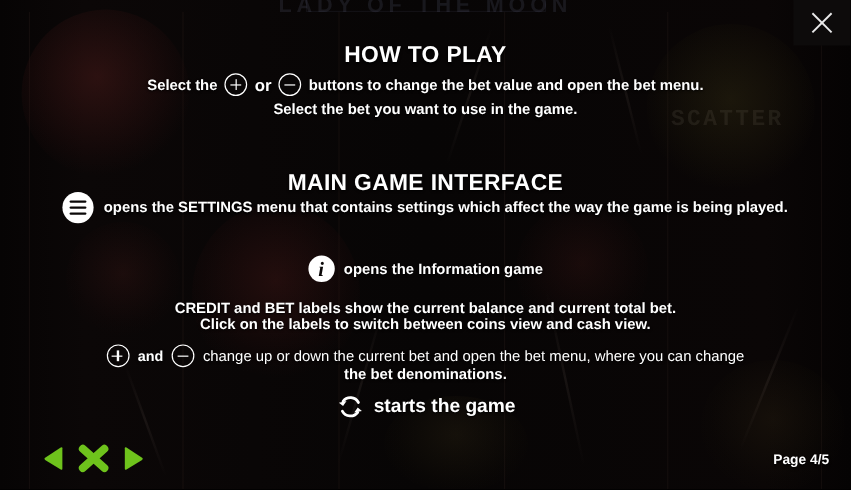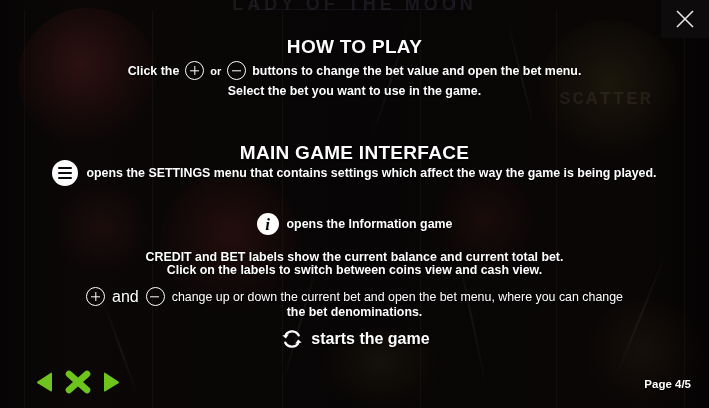--- a/index.html
+++ b/index.html
@@ -276,23 +276,23 @@
       <line x1="3" y1="3" x2="19" y2="19" stroke="#e9e9ea" stroke-width="1.6"></line>
       <line x1="19" y1="3" x2="3" y2="19" stroke="#e9e9ea" stroke-width="1.6"></line>
     </svg>
   </div>
 
   <div class="content">
 
     <div class="blk section-title" style="top:36px">HOW TO PLAY</div>
 
     <div class="blk row-inline" style="top:61px">
-      <span style="font-size:12.4px;font-weight:bold;text-shadow:0 1px 2px #000">Click the</span>
+      <span style="font-size:12.4px;font-weight:bold;text-shadow:0 1px 2px #000">Select the</span>
       <span class="circ-outline ico-plus"></span>
-      <span style="font-size:11px;font-weight:bold;text-shadow:0 1px 2px #000">or</span>
+      <span style="font-size:14px;font-weight:bold;text-shadow:0 1px 2px #000">or</span>
       <span class="circ-outline ico-minus"></span>
       <span style="font-size:12.4px;font-weight:bold;text-shadow:0 1px 2px #000">buttons to change the bet value and open the bet menu.</span>
     </div>
 
     <div class="blk line" style="top:83px">Select the bet you want to use in the game.</div>
 
     <div class="blk section-title" style="top:142px">MAIN GAME INTERFACE</div>
 
     <div class="blk row-inline" style="top:160px; gap:8px">
       <span class="circ-solid">
@@ -310,21 +310,21 @@
         <span class="info-i">i</span>
       </span>
       <span style="font-size:12.4px;font-weight:bold;text-shadow:0 1px 2px #000">opens the Information game</span>
     </div>
 
     <div class="blk line" style="top:249px">CREDIT and BET labels show the current balance and current total bet.</div>
     <div class="blk line" style="top:262px">Click on the labels to switch between coins view and cash view.</div>
 
     <div class="blk row-inline" style="top:287px; gap:7px; padding:0 58px">
       <span class="circ-outline ico-plus"></span>
-      <span style="font-size:16px;font-weight:normal;text-shadow:0 1px 2px #000">and</span>
+      <span style="font-size:12px;font-weight:bold;text-shadow:0 1px 2px #000">and</span>
       <span class="circ-outline ico-minus"></span>
       <span style="font-size:12.4px;font-weight:normal;text-shadow:0 1px 2px #000">change up or down the current bet and open the bet menu, where you can change</span>
     </div>
 
     <div class="blk line" style="top:304px">the bet denominations.</div>
 
     <div class="blk row-inline" style="top:326px; gap:6px">
       <svg class="spin-ico" width="26" height="26" viewBox="0 0 26 26">
         <path d="M6.3 16.6 A7.6 7.6 0 0 0 19.1 17.6" fill="none" stroke="#ffffff" stroke-width="2.3" stroke-linecap="round"></path>
         <path d="M19.7 9.4 A7.6 7.6 0 0 0 6.9 8.4" fill="none" stroke="#ffffff" stroke-width="2.3" stroke-linecap="round"></path>

